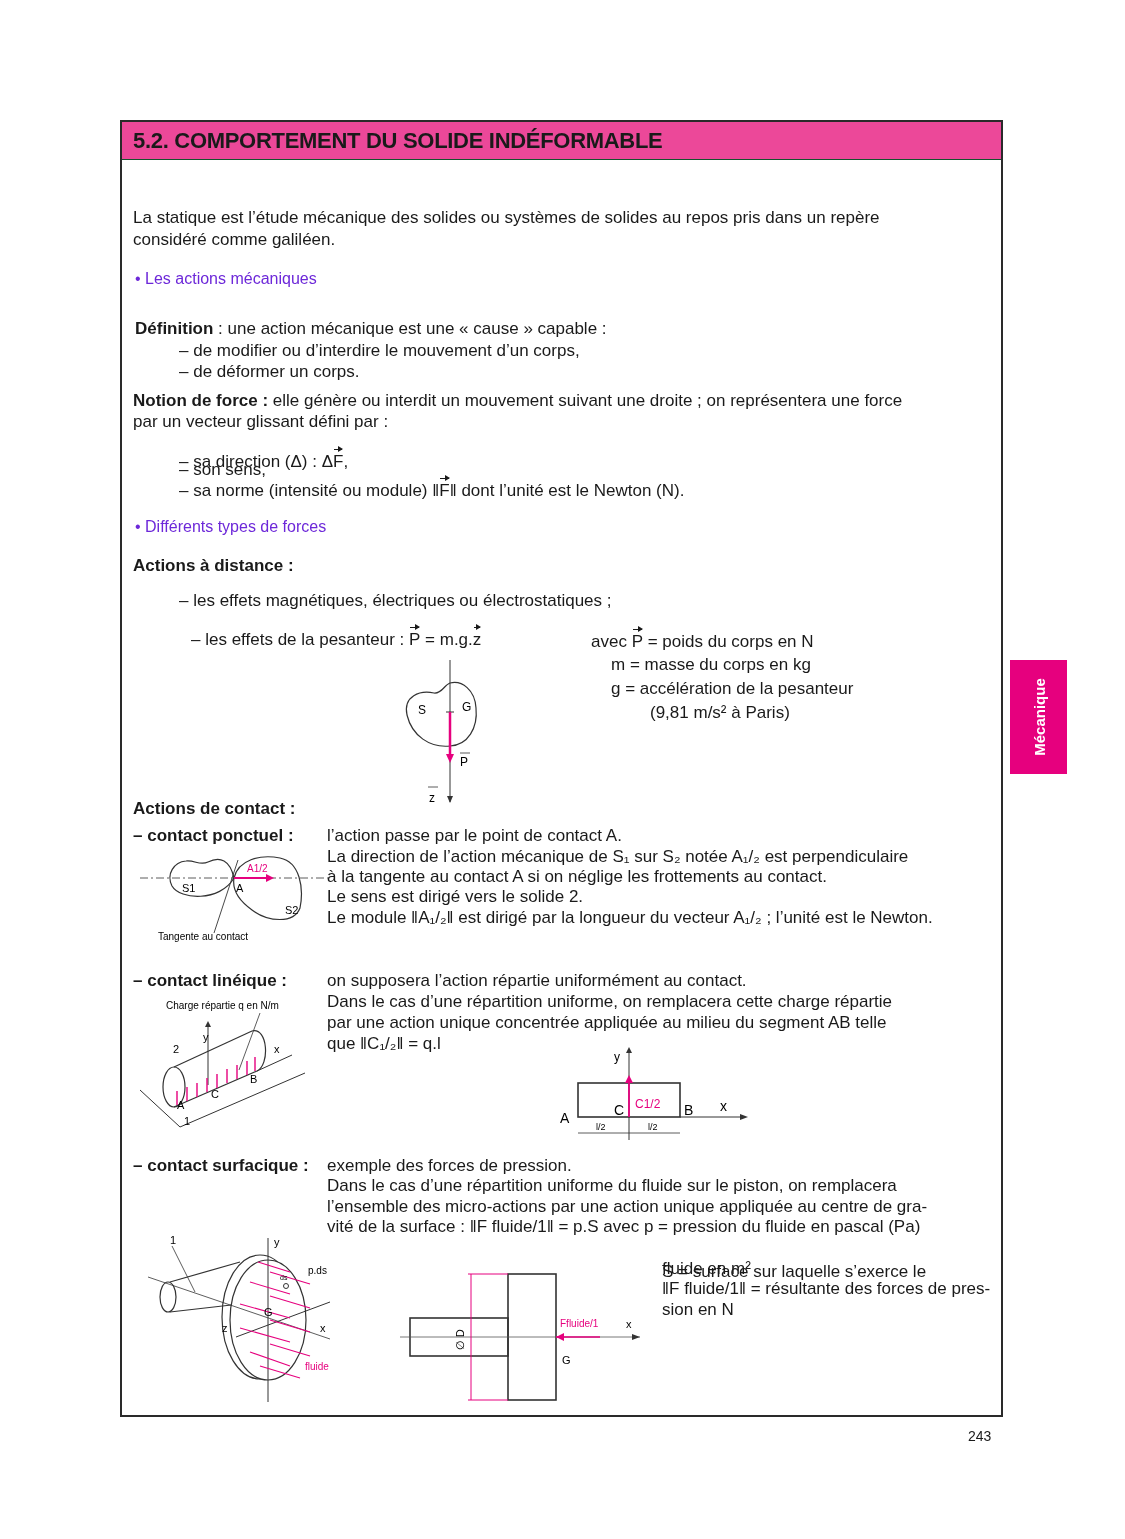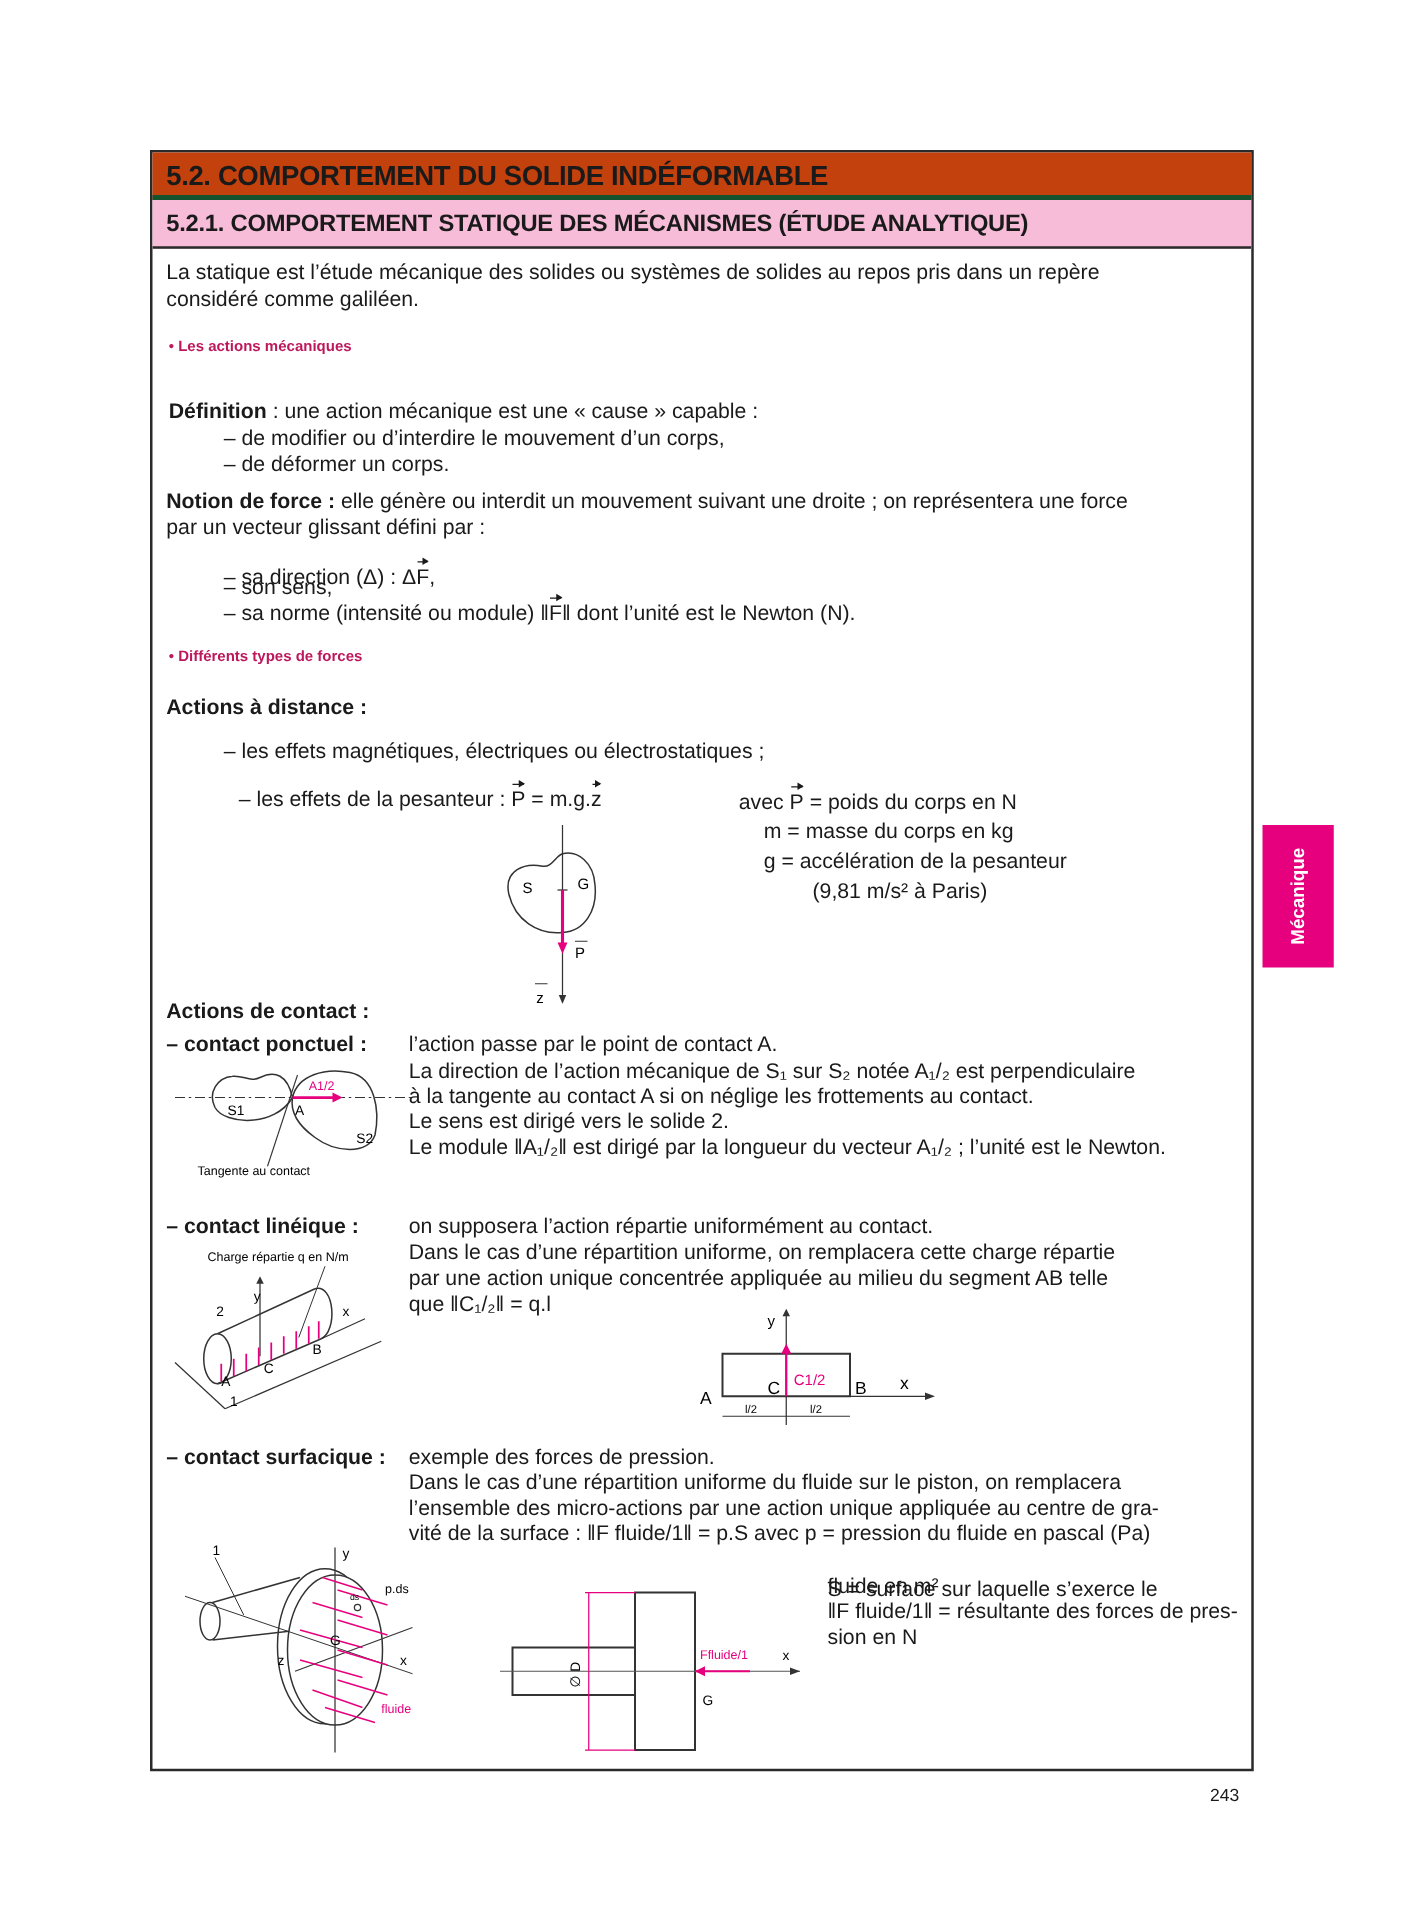--- a/index.html
+++ b/index.html
@@ -1,37 +1,36 @@
 <!DOCTYPE html>
 <html><head>
 <meta charset="utf-8">
 <style>
   html,body{margin:0;padding:0;background:#fff;}
   body{width:1125px;height:1539px;position:relative;font-family:"Liberation Sans",sans-serif;color:#1a1a1a;overflow:hidden;}
   .frame{position:absolute;left:120px;top:120px;width:883px;height:1297px;border:2px solid #2a2a2a;box-sizing:border-box;}
-  .h1{position:absolute;left:0;top:0;width:100%;height:38px;background:#c2410c;border-bottom:4px solid #14532d;box-sizing:border-box;font-weight:bold;font-size:22px;line-height:38px;padding-left:11px;letter-spacing:-0.3px;}
+  .h1{position:absolute;left:0;top:0;width:100%;height:38px;background:#ec4899;border-bottom:1px solid #14532d;box-sizing:border-box;font-weight:bold;font-size:22px;line-height:38px;padding-left:11px;letter-spacing:-0.3px;}
   .h2{position:absolute;left:0;top:38px;width:100%;height:39px;background:#f6bcd8;border-bottom:2px solid #2a2a2a;box-sizing:border-box;font-weight:bold;font-size:19px;line-height:39px;padding-left:11px;letter-spacing:-0.2px;}
   .t{position:absolute;font-size:17px;line-height:21px;white-space:nowrap;}
   .b{font-weight:bold;}
-  .sec{position:absolute;font-size:12px;font-weight:bold;color:#be185d;white-space:nowrap;}
+  .sec{position:absolute;font-size:16px;font-weight:normal;color:#6d28d9;white-space:nowrap;}
   .vec{position:relative;display:inline-block;}
   .vec::before{content:"";position:absolute;left:1px;right:1px;top:-2px;border-top:1.3px solid currentColor;}
   .vec::after{content:"";position:absolute;right:0;top:-5px;border-left:5px solid currentColor;border-top:3px solid transparent;border-bottom:3px solid transparent;}
   .tab{position:absolute;left:1010px;top:660px;width:57px;height:114px;background:#e6007e;}
   .tab span{position:absolute;left:50%;top:50%;transform:translate(-50%,-50%) rotate(-90deg);color:#fff;font-weight:bold;font-size:15px;white-space:nowrap;}
   .pg{position:absolute;left:968px;top:1428px;font-size:14px;}
   svg{position:absolute;overflow:visible;}
   svg text{font-family:"Liberation Sans",sans-serif;}
 </style>
 </head>
 <body>
 
 <div class="frame">
   <div class="h1">5.2. COMPORTEMENT DU SOLIDE INDÉFORMABLE</div>
-  <div class="h2">5.2.1. COMPORTEMENT STATIQUE DES MÉCANISMES (ÉTUDE ANALYTIQUE)</div>
 </div>
 
 <div class="t" style="left:133px;top:207px;">La statique est l’étude mécanique des solides ou systèmes de solides au repos pris dans un repère</div>
 <div class="t" style="left:133px;top:229px;">considéré comme galiléen.</div>
 
 <div class="sec" style="left:135px;top:270px;">• Les actions mécaniques</div>
 <div class="t" style="left:135px;top:318px;"><span class="b">Définition</span><span> : une action mécanique est une « cause » capable :</span></div>
 <div class="t" style="left:179px;top:340px;">– de modifier ou d’interdire le mouvement d’un corps,</div>
 <div class="t" style="left:179px;top:361px;">– de déformer un corps.</div>
 

